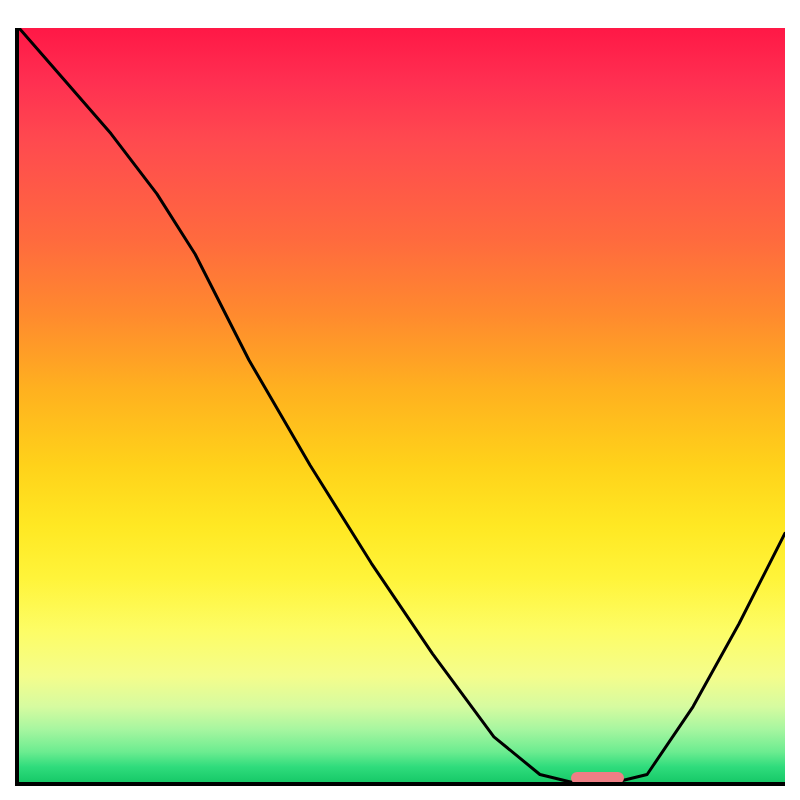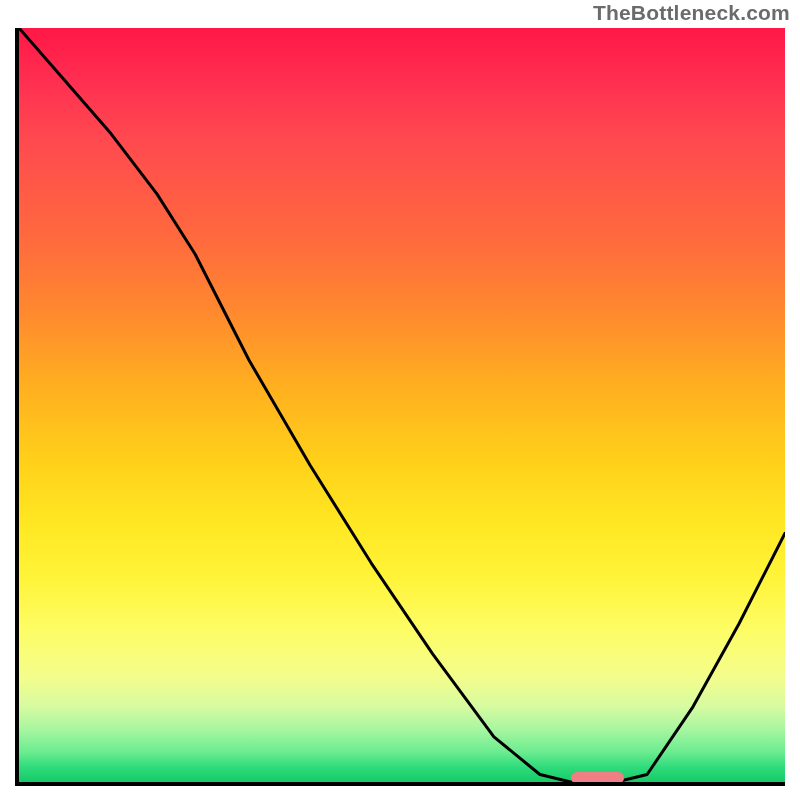--- a/index.html
+++ b/index.html
@@ -80,21 +80,20 @@
     height: 12px;
     border-radius: 6px;
     background: #ef7e85;
     pointer-events: none;
   }
 </style>
 </head>
 <body>
 <div class="wrap">
 
-  <div class="watermark">TheBottleneck.com</div>
 
   <div class="gradient"></div>
 
   <svg class="curve" viewBox="0 0 766 754" preserveAspectRatio="none">
     <path id="curve-path" fill="none" stroke="#000" stroke-width="3" stroke-linejoin="round" stroke-linecap="round" d="M0.0 0.0 L46.0 52.8 L91.9 105.6 L137.9 165.9 L176.2 226.2 L229.8 331.8 L291.1 437.3 L352.4 535.3 L413.6 625.8 L474.9 708.8 L520.9 746.5 L551.5 754.0 L574.5 754.0 L597.5 754.0 L628.1 746.5 L674.1 678.6 L720.0 595.7 L766.0 505.2"></path>
   </svg>
 
   <div id="marker" class="marker" style="left: 570.52px; width: 53.62px; top: 772.23px;"></div>
 
   <div class="axes"></div>

